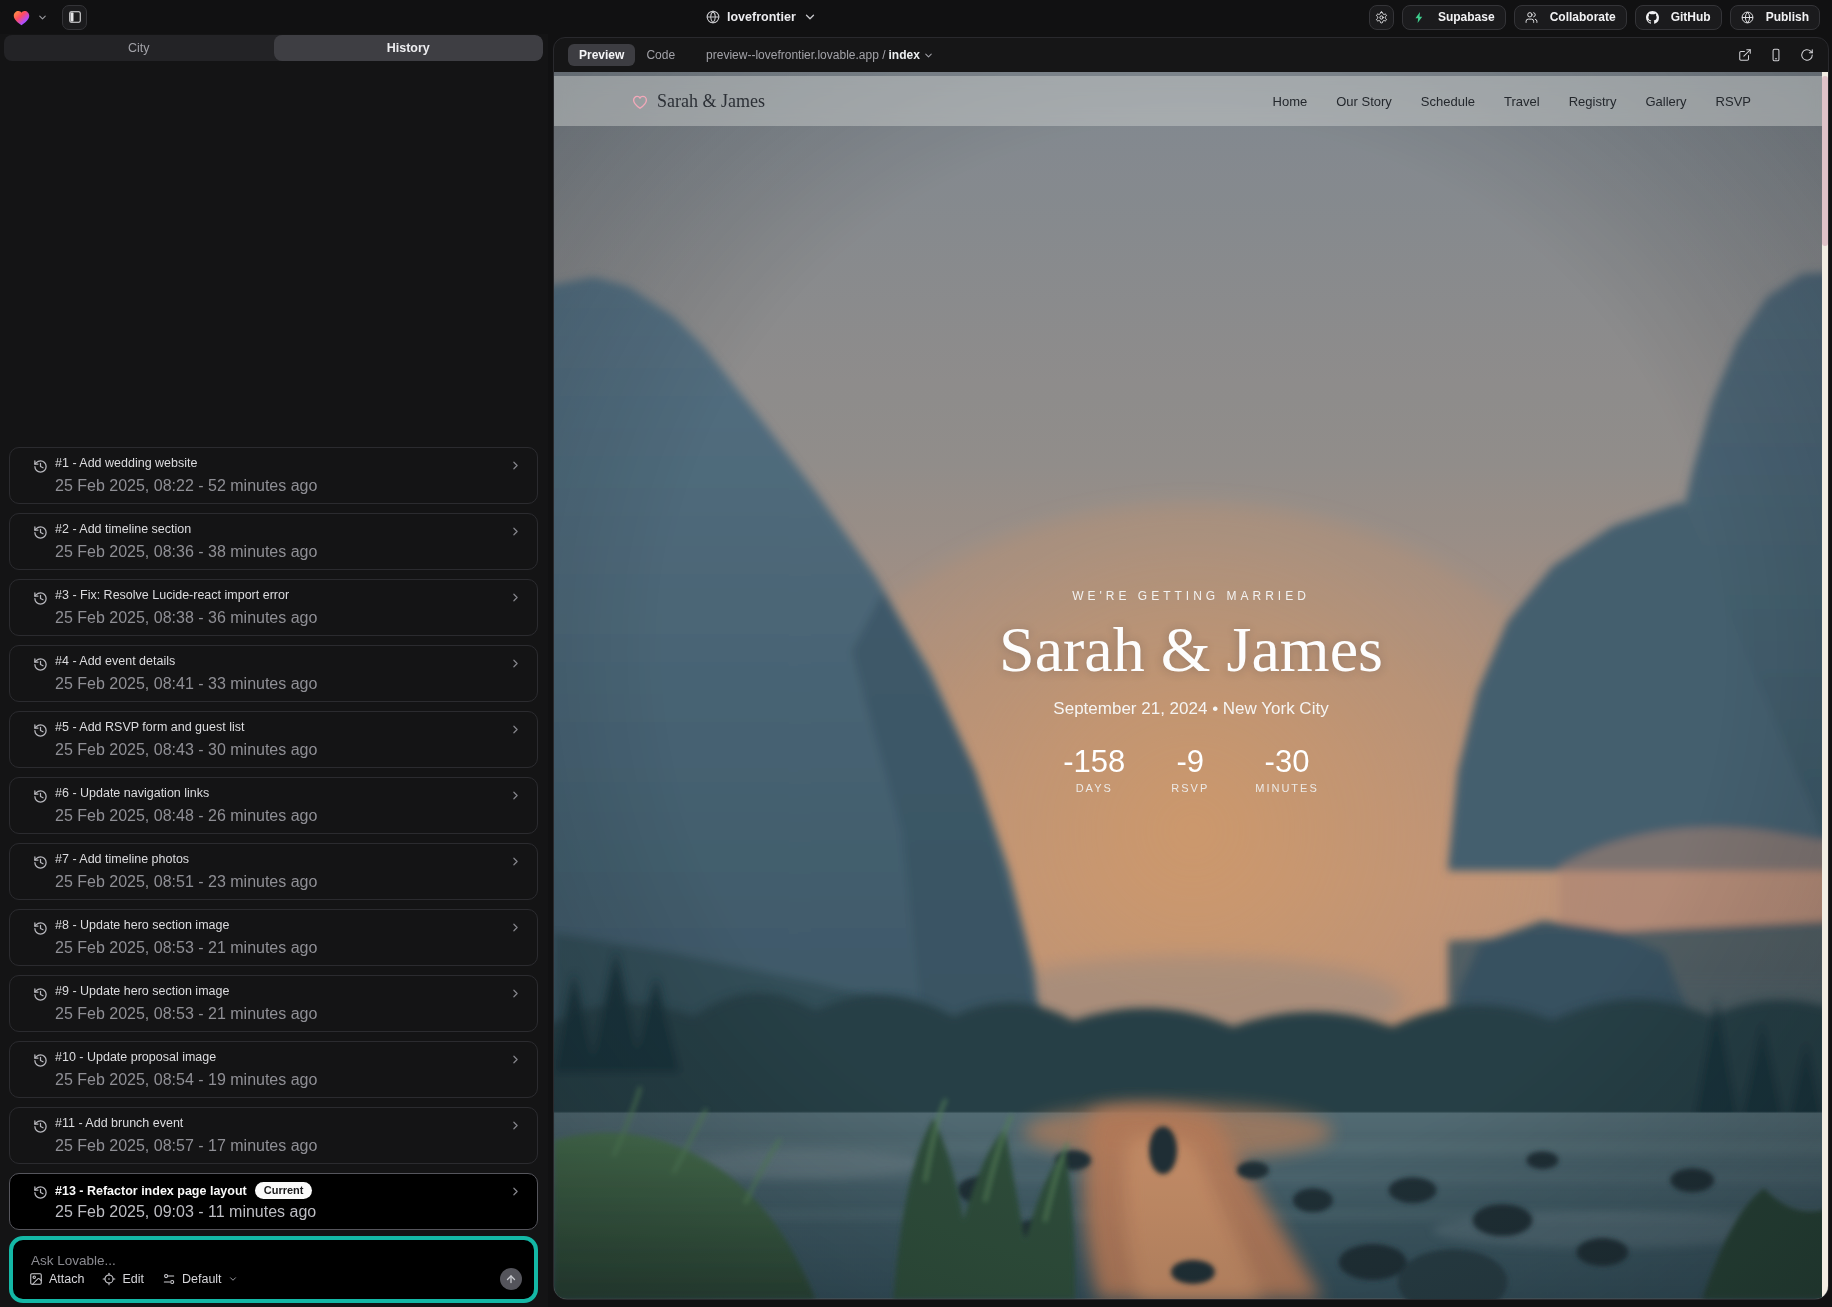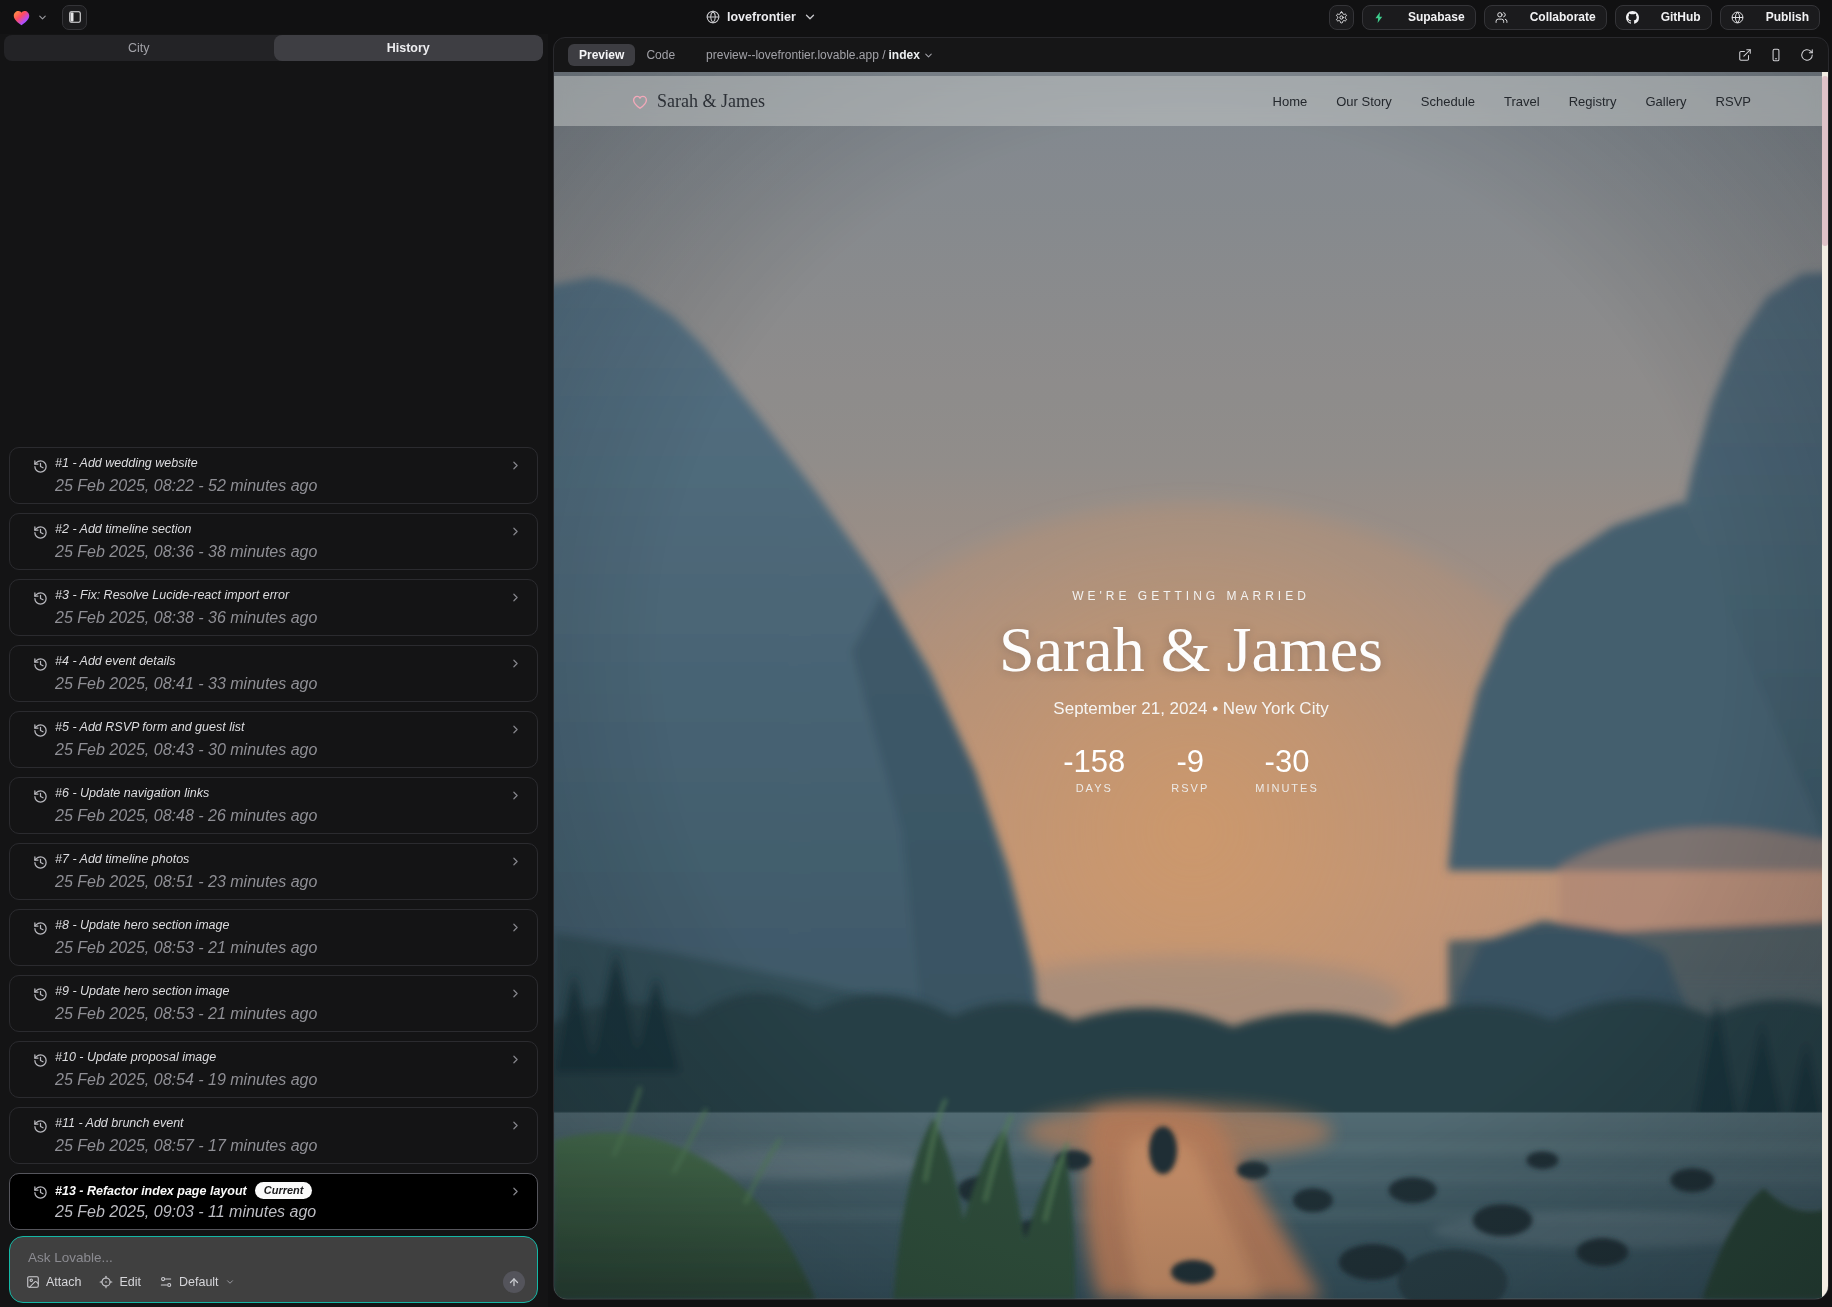--- a/index.html
+++ b/index.html
@@ -13,51 +13,51 @@
   .tb-left { display:flex; align-items:center; gap:6px; }
   .logo-heart { width:19px; height:17px; }
   .tb-chev { width:11px; height:11px; stroke:#9a9a9f; }
   .icon-btn { width:25px; height:25px; border:1px solid #343438; border-radius:7px;
     background:#1b1b1d; display:flex; align-items:center; justify-content:center; margin-left:8px; }
   .icon-btn svg { width:14px; height:14px; stroke:#e5e5e7; }
   .tb-project { position:absolute; left:706px; top:0; height:34px; display:flex;
     align-items:center; gap:7px; color:#ececef; font-size:12.5px; font-weight:600; }
   .tb-project svg { width:14px; height:14px; stroke:#c9c9cd; }
   .tb-right { margin-left:auto; display:flex; align-items:center; gap:8px; }
-  .tb-btn { height:25px; display:flex; align-items:center; gap:22px; padding:0 10px;
+  .tb-btn { height:25px; display:flex; align-items:center; gap:12px; padding:0 10px;
     border:1px solid #343438; border-radius:8px; background:#1b1b1d; color:#f2f2f4;
     font-size:12px; font-weight:600; }
   .tb-btn svg { width:13px; height:13px; stroke:#e8e8ea; }
   .tb-btn svg.fill { stroke:none; }
 
   
   .sidebar { position:absolute; left:0; top:34px; width:548px; bottom:0; background:#141415; }
   .seg { position:absolute; left:4px; right:5px; top:1px; height:26px; display:flex;
     border-radius:8px; overflow:hidden; background:#232326; }
   .seg-tab { flex:1; display:flex; align-items:center; justify-content:center;
     font-size:12.5px; color:#a2a2a8; border-radius:8px; }
   .seg-tab.active { background:#3e3e43; color:#ededf0; font-weight:600; }
 
   .hist-list { position:absolute; left:9px; right:10px; bottom:77px; display:flex;
     flex-direction:column; gap:9px; }
   .hist-item { position:relative; height:57px; border:1px solid #2b2b2f; border-radius:10px;
-    background:transparent;font-style:italic; }
+    background:transparent; }
   .hist-item.current { background:#000000; border-color:#55555c; }
   .hist-icon { position:absolute; left:23px; top:11px; width:15px; height:15px; stroke:#b9b9bf; }
   .hist-title { position:absolute; left:45px; top:8px; font-size:12.5px; color:#dcdcdf;
     font-weight:500; white-space:nowrap; }
   .hist-item.current .hist-title { color:#fafafa; font-weight:700; }
   .badge { display:inline-block; margin-left:8px; padding:2px 9px 3px; border-radius:999px;
     background:#fafafa; color:#19191b; font-size:11px; font-weight:700; vertical-align:1px; }
   .hist-date { position:absolute; left:45px; top:29px; font-size:16px; color:#8f8f95; }
   .hist-item.current .hist-date { color:#bdbdc3; }
   .hist-chev { position:absolute; right:15px; top:11px; width:13px; height:13px; stroke:#85858b; }
 
   .ask-box { position:absolute; left:9px; right:10px; bottom:4px; height:67px;
-    border:1px solid #14b8a6; border-radius:14px; background:#404040; }
+    border:4px solid #14b8a6; border-radius:14px; background:#000000; }
   .ask-placeholder { position:absolute; left:18px; top:13px; font-size:13.5px; color:#8b8b91; }
   .ask-actions { position:absolute; left:16px; right:12px; bottom:10px; height:20px;
     display:flex; align-items:center; gap:18px; }
   .ask-act { display:flex; align-items:center; gap:6px; color:#d6d6da; font-size:12.5px; font-weight:500; }
   .ask-act svg { width:14px; height:14px; stroke:#cfcfd4; }
   .ask-act .chev-sm { width:10px; height:10px; stroke:#9a9aa0; }
   .send-btn { margin-left:auto; width:22px; height:22px; border-radius:50%; background:#54545b;
     display:flex; align-items:center; justify-content:center; }
   .send-btn svg { width:12px; height:12px; stroke:#c9cbd0; }
 

